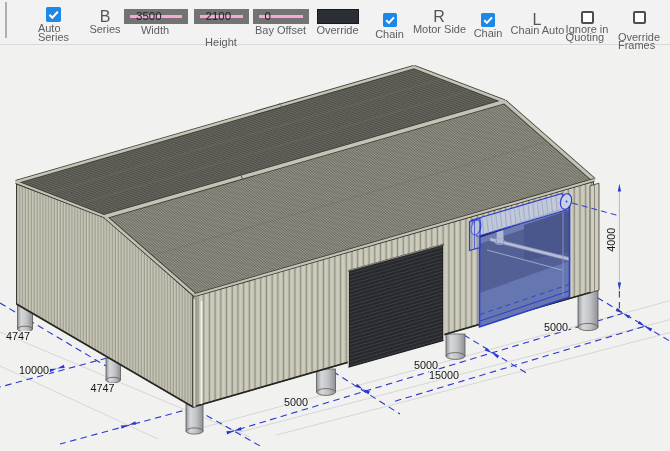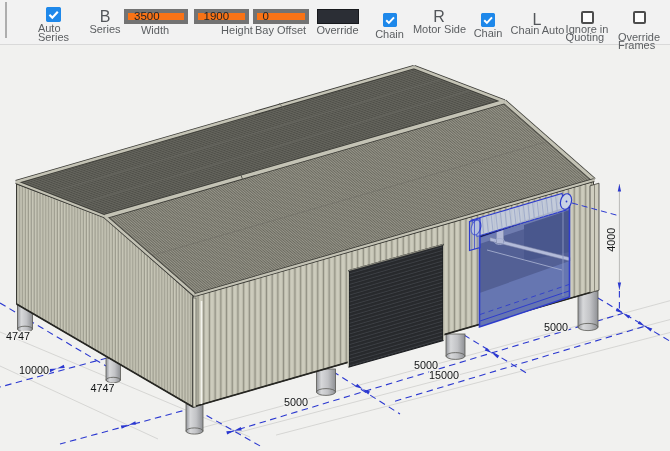--- a/index.html
+++ b/index.html
@@ -3,21 +3,21 @@
 <meta charset="utf-8">
 <style>
   html,body{margin:0;padding:0;width:670px;height:451px;overflow:hidden;
     font-family:"Liberation Sans",sans-serif;background:#f1f1ef;}
   #scene{position:absolute;left:0;top:0;}
   #toolbar{position:absolute;left:0;top:0;width:670px;height:44px;
     background:#f2f2f2;border-bottom:1px solid #d9d9d9;}
   .lbl{position:absolute;font-size:11px;line-height:8.6px;color:#5b5e61;
     transform:translateX(-50%);white-space:pre;}
   .val{position:absolute;font-size:16px;color:#53565a;transform:translateX(-50%);}
-  .inp{position:absolute;background:#f97316;border:4px solid #737373;box-sizing:border-box;
+  .inp{position:absolute;background:#f9a8d4;border:6px solid #737373;box-sizing:border-box;
     font-size:11.5px;color:#212428;padding:0 0 0 6px;height:15px;display:flex;align-items:center;}
   .cb{position:absolute;width:14px;height:14px;border-radius:2px;box-sizing:border-box;}
   .cbc{background:#1e88ea;}
   .cbe{background:#fdfdfd;border:2px solid #4d4d4d;width:13px;height:13px;}
 </style>
 </head>
 <body>
 <svg id="scene" width="670" height="451" viewBox="0 0 670 451">
 <defs>
   <pattern id="wallF" width="5.7" height="8" patternUnits="userSpaceOnUse">
@@ -221,22 +221,22 @@
     </svg>
   <div class="lbl" style="left:53.5px;top:24px;">Auto
 Series</div>
 
   <div class="val" style="left:105px;top:7.5px;">B</div>
   <div class="lbl" style="left:105px;top:25px;">Series</div>
 
   <div class="inp" style="left:124px;top:8.5px;width:64px;">3500</div>
   <div class="lbl" style="left:155px;top:26px;">Width</div>
 
-  <div class="inp" style="left:193.5px;top:8.5px;width:55px;">1900</div>
-  <div class="lbl" style="left:221px;top:26px;margin-left:16px;">Height</div>
+  <div class="inp" style="left:193.5px;top:8.5px;width:55px;">2100</div>
+  <div class="lbl" style="left:221px;top:38px;">Height</div>
 
   <div class="inp" style="left:252.5px;top:8.5px;width:56px;">0</div>
   <div class="lbl" style="left:280.5px;top:26px;">Bay Offset</div>
 
   <div style="position:absolute;left:316.5px;top:9px;width:42px;height:15px;background:#2b2e35;border:1px solid #17191d;box-sizing:border-box;"></div>
   <div class="lbl" style="left:337.5px;top:26px;">Override</div>
 
   <svg class="cb cbc" style="left:382.5px;top:13px;" viewBox="0 0 14 14">
       <rect width="14" height="14" rx="2" fill="#1e88ea"></rect>
       <path d="M3.2,7.2 5.9,9.9 11,4.4" stroke="#fff" stroke-width="2" fill="none"></path>

